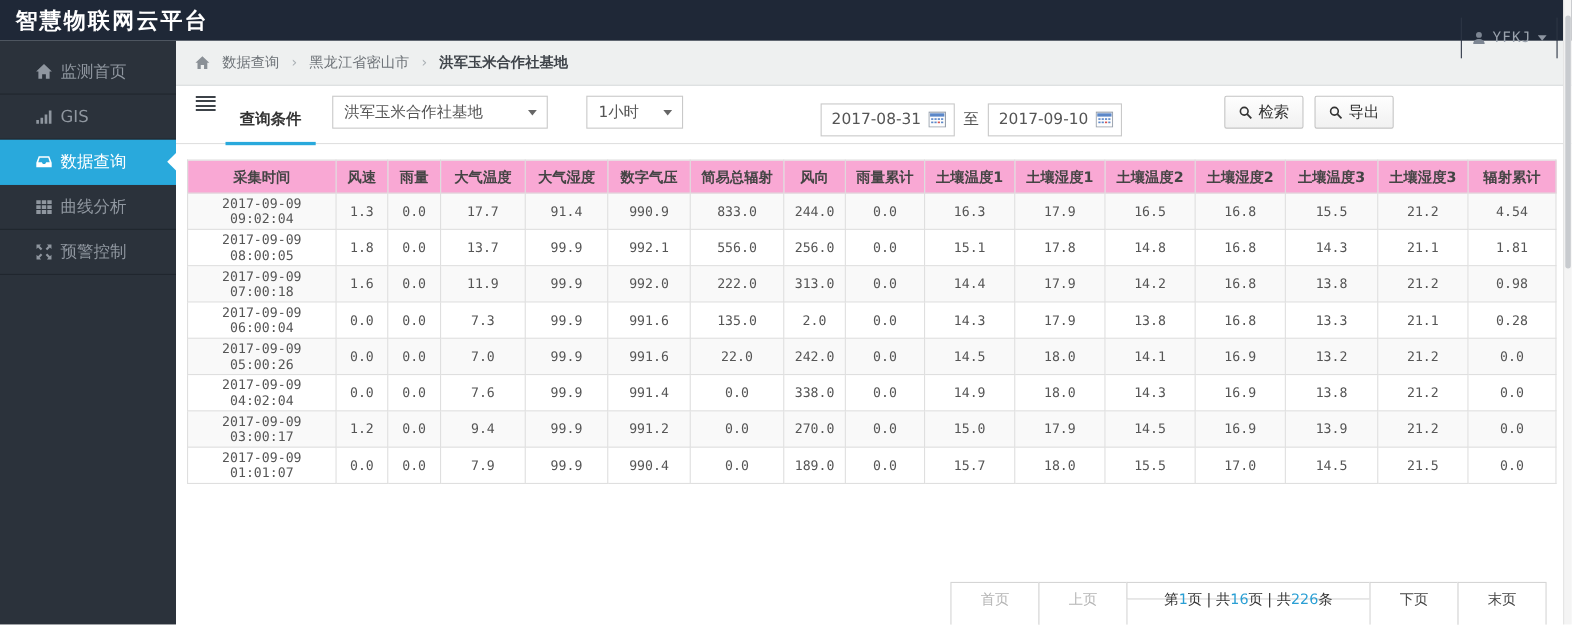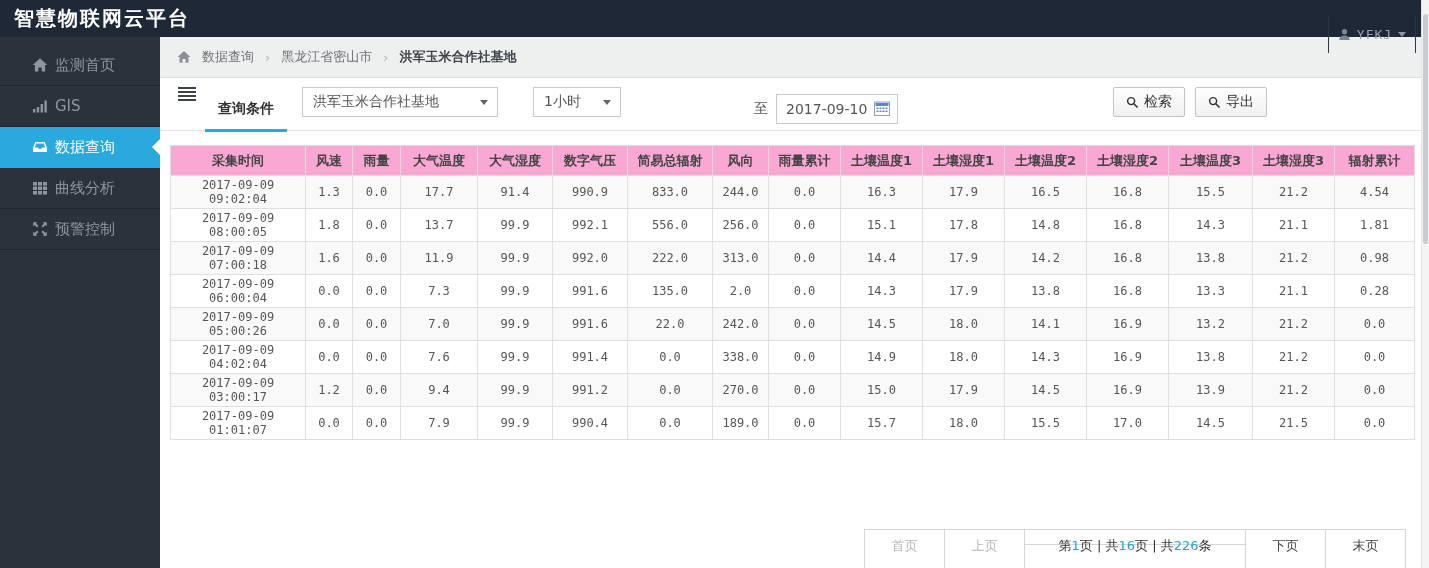--- a/index.html
+++ b/index.html
@@ -149,20 +149,37 @@
       </div>
       <div class="sel station">
         <span>洪军玉米合作社基地</span>
         <span class="caret-down"></span>
       </div>
       <div class="sel interval">
         <span>1小时</span>
         <span class="caret-down"></span>
       </div>
       <div class="dates">
+        <div class="datebox">
+          <input value="2017-08-31" style="">
+          <svg viewBox="0 0 16 15">
+              <rect x="0.5" y="1" width="15" height="13.5" fill="#fdfdfd" stroke="#97a0ac"></rect>
+              <rect x="1.5" y="2" width="13" height="3" fill="#5b87c8"></rect>
+              <g fill="#5b87c8">
+                <rect x="2.5" y="6.5" width="2" height="1.5"></rect>
+                <rect x="5.5" y="6.5" width="2" height="1.5"></rect>
+                <rect x="8.5" y="6.5" width="2" height="1.5"></rect>
+                <rect x="11.5" y="6.5" width="2" height="1.5"></rect>
+                <rect x="2.5" y="9.5" width="2" height="1.5"></rect>
+                <rect x="5.5" y="9.5" width="2" height="1.5"></rect>
+                <rect x="11.5" y="9.5" width="2" height="1.5"></rect>
+              </g>
+              <rect x="8.5" y="9.5" width="2" height="1.5" fill="#d9534f"></rect>
+            </svg>
+        </div>
         <span class="to-label">至</span>
         <div class="datebox">
           <input value="2017-09-10" style="">
           <svg viewBox="0 0 16 15">
               <rect x="0.5" y="1" width="15" height="13.5" fill="#fdfdfd" stroke="#97a0ac"></rect>
               <rect x="1.5" y="2" width="13" height="3" fill="#5b87c8"></rect>
               <g fill="#5b87c8">
                 <rect x="2.5" y="6.5" width="2" height="1.5"></rect>
                 <rect x="5.5" y="6.5" width="2" height="1.5"></rect>
                 <rect x="8.5" y="6.5" width="2" height="1.5"></rect>

